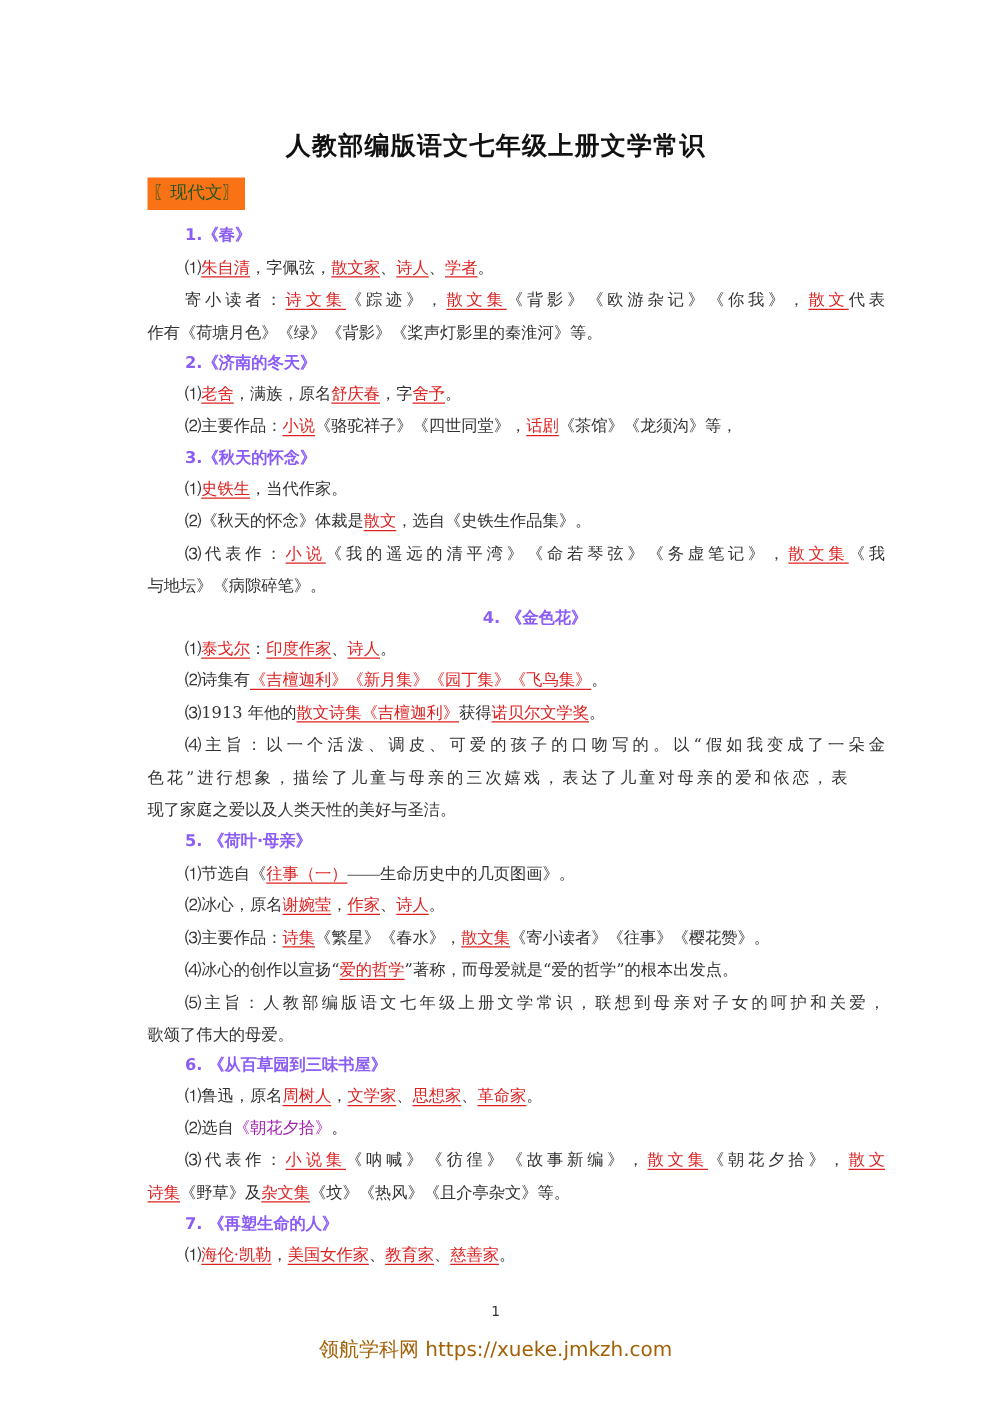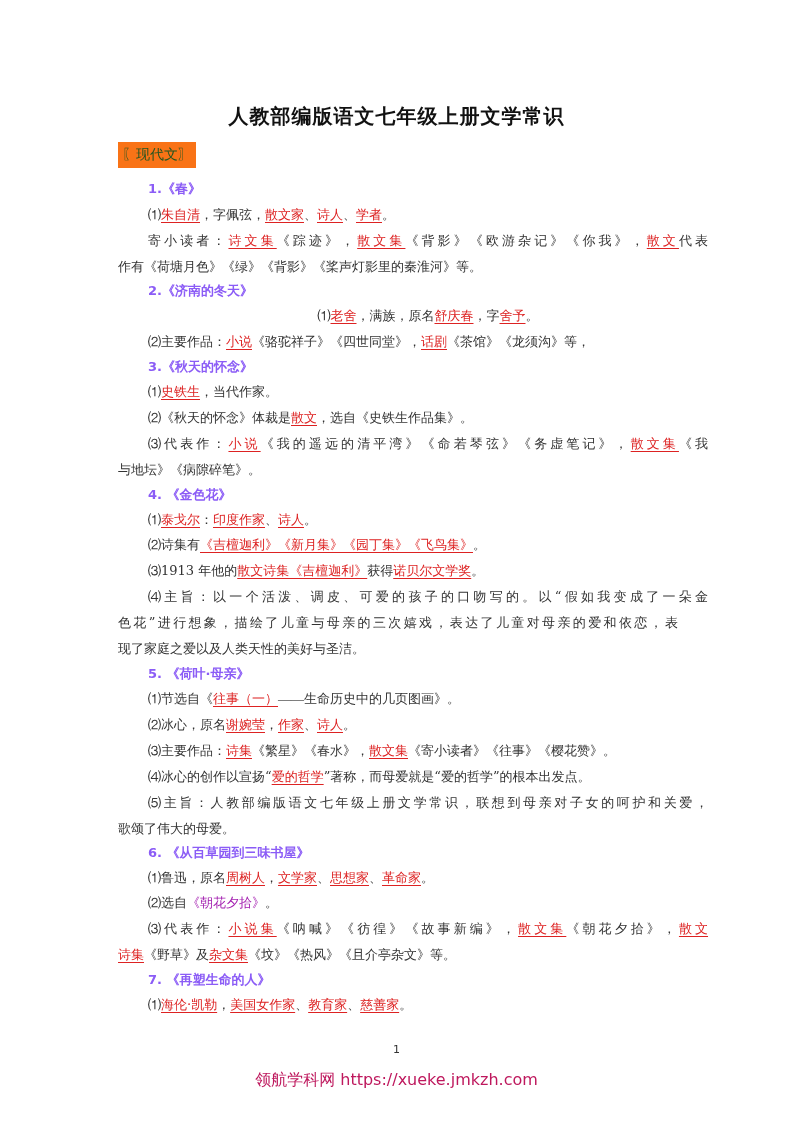--- a/index.html
+++ b/index.html
@@ -12,43 +12,43 @@
            color:#225522; font-size:14px; padding:3px 4px 4px 4px; height:19px; line-height:19px; }
   .line { position:absolute; left:118px; width:560px; font-size:13px; line-height:18px;
           white-space:nowrap; color:#333; }
   .indent { padding-left:30px; }
   .heading { font-weight:bold; color:#8b5cf6; font-family:"DejaVu Sans","Liberation Sans",sans-serif; font-size:13px; }
   .hl { color:#dd2222; text-decoration:underline; text-decoration-color:#dd2222; text-underline-offset:3px; }
   .red { color:#a21caf; }
   .justify { text-align:justify; text-align-last:justify; }
   .pagenum { position:absolute; left:0; width:793px; top:1043px; text-align:center; font-size:11px; color:#333;
              font-family:"DejaVu Sans","Liberation Sans",sans-serif; }
-  .footer { position:absolute; left:0; width:793px; top:1070px; text-align:center; font-size:16px; color:#be185d;
+  .footer { position:absolute; left:0; width:793px; top:1070px; text-align:center; font-size:16px; color:#a16207;
             font-family:"DejaVu Sans","Liberation Sans",sans-serif; }
 </style>
 </head>
 <body>
 
 <div class="page">
   <div class="title">人教部编版语文七年级上册文学常识</div>
   <div class="section-tag">〖现代文〗</div>
   <div id="content">
       <div class="line indent heading" style="top: 180px;">1.《春》</div>
       <div class="line indent" style="top: 206px;"><span>⑴</span><span class="hl">朱自清</span><span>，字佩弦，</span><span class="hl">散文家</span><span>、</span><span class="hl">诗人</span><span>、</span><span class="hl">学者</span><span>。</span></div>
       <div class="line indent justify" style="top: 232px;"><span>寄小读者：</span><span class="hl">诗文集</span><span>《踪迹》，</span><span class="hl">散文集</span><span>《背影》《欧游杂记》《你我》，</span><span class="hl">散文</span><span>代表</span></div>
       <div class="line" style="top: 258px;"><span>作有《荷塘月色》《绿》《背影》《桨声灯影里的秦淮河》等。</span></div>
       <div class="line indent heading" style="top: 282px;">2.《济南的冬天》</div>
-      <div class="line indent" style="top: 307px; text-align: center;"><span>⑴</span><span class="hl">老舍</span><span>，满族，原名</span><span class="hl">舒庆春</span><span>，字</span><span class="hl">舍予</span><span>。</span></div>
+      <div class="line indent" style="top: 307px;"><span>⑴</span><span class="hl">老舍</span><span>，满族，原名</span><span class="hl">舒庆春</span><span>，字</span><span class="hl">舍予</span><span>。</span></div>
       <div class="line indent" style="top: 333px;"><span>⑵主要作品：</span><span class="hl">小说</span><span>《骆驼祥子》《四世同堂》，</span><span class="hl">话剧</span><span>《茶馆》《龙须沟》等，</span></div>
       <div class="line indent heading" style="top: 358px;">3.《秋天的怀念》</div>
       <div class="line indent" style="top: 383px;"><span>⑴</span><span class="hl">史铁生</span><span>，当代作家。</span></div>
       <div class="line indent" style="top: 409px;"><span>⑵《秋天的怀念》体裁是</span><span class="hl">散文</span><span>，选自《史铁生作品集》。</span></div>
       <div class="line indent justify" style="top: 435px;"><span>⑶代表作：</span><span class="hl">小说</span><span>《我的遥远的清平湾》《命若琴弦》《务虚笔记》，</span><span class="hl">散文集</span><span>《我</span></div>
       <div class="line" style="top: 461px;"><span>与地坛》《病隙碎笔》。</span></div>
-      <div class="line indent heading" style="top: 486px;">4. 《金色花》</div>
+      <div class="line indent heading" style="top: 486px; text-align: center;">4. 《金色花》</div>
       <div class="line indent" style="top: 511px;"><span>⑴</span><span class="hl">泰戈尔</span><span>：</span><span class="hl">印度作家</span><span>、</span><span class="hl">诗人</span><span>。</span></div>
       <div class="line indent" style="top: 536px;"><span>⑵诗集有</span><span class="hl">《吉檀迦利》《新月集》《园丁集》《飞鸟集》</span><span>。</span></div>
       <div class="line indent" style="top: 562px;"><span>⑶1913 年他的</span><span class="hl">散文诗集《吉檀迦利》</span><span>获得</span><span class="hl">诺贝尔文学奖</span><span>。</span></div>
       <div class="line indent justify" style="top: 588px;"><span>⑷主旨：以一个活泼、调皮、可爱的孩子的口吻写的。以“假如我变成了一朵金</span></div>
       <div class="line justify" style="top: 614px;"><span>色花”进行想象，描绘了儿童与母亲的三次嬉戏，表达了儿童对母亲的爱和依恋，表</span></div>
       <div class="line" style="top: 640px;"><span>现了家庭之爱以及人类天性的美好与圣洁。</span></div>
       <div class="line indent heading" style="top: 665px;">5. 《荷叶·母亲》</div>
       <div class="line indent" style="top: 690px; font-family: Liberation Serif, serif;"><span>⑴节选自《</span><span class="hl">往事（一）</span><span>——生命历史中的几页图画》。</span></div>
       <div class="line indent" style="top: 716px;"><span>⑵冰心，原名</span><span class="hl">谢婉莹</span><span>，</span><span class="hl">作家</span><span>、</span><span class="hl">诗人</span><span>。</span></div>
       <div class="line indent" style="top: 742px;"><span>⑶主要作品：</span><span class="hl">诗集</span><span>《繁星》《春水》，</span><span class="hl">散文集</span><span>《寄小读者》《往事》《樱花赞》。</span></div>

